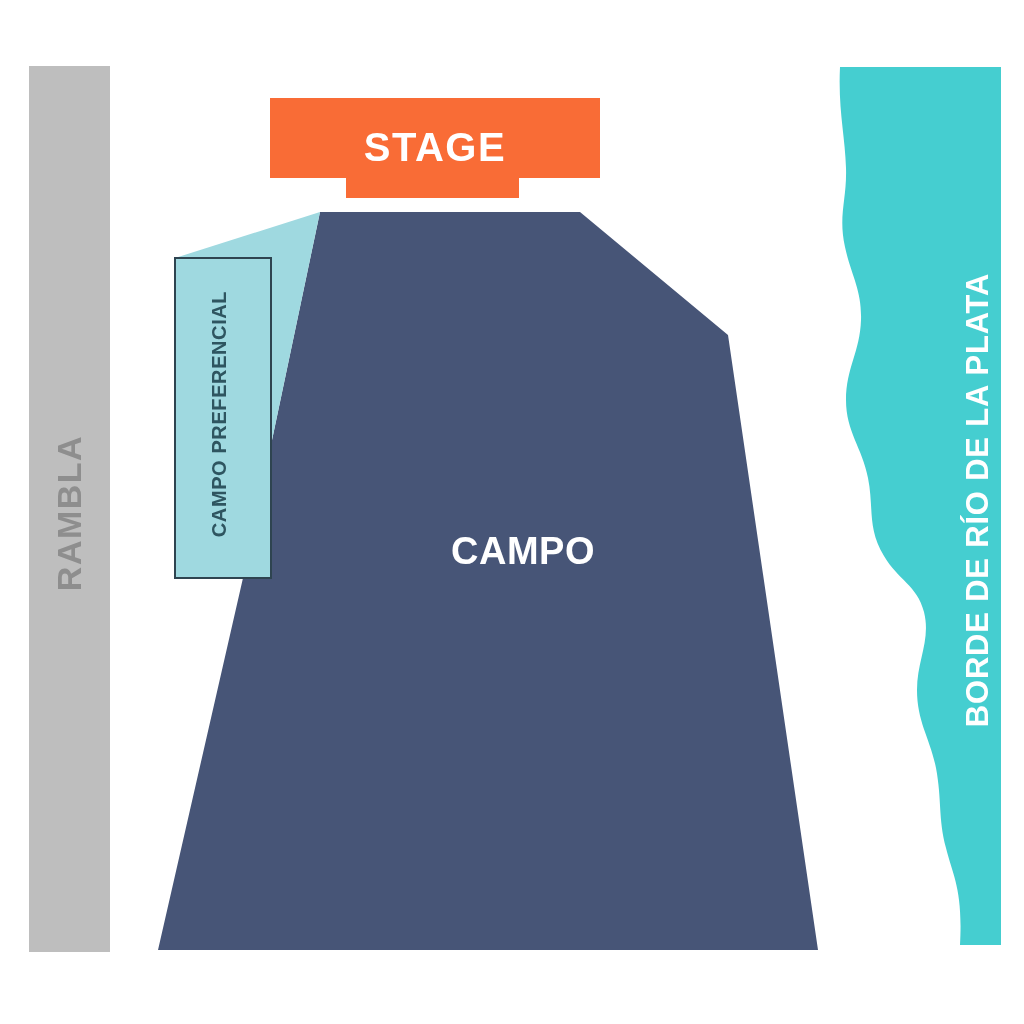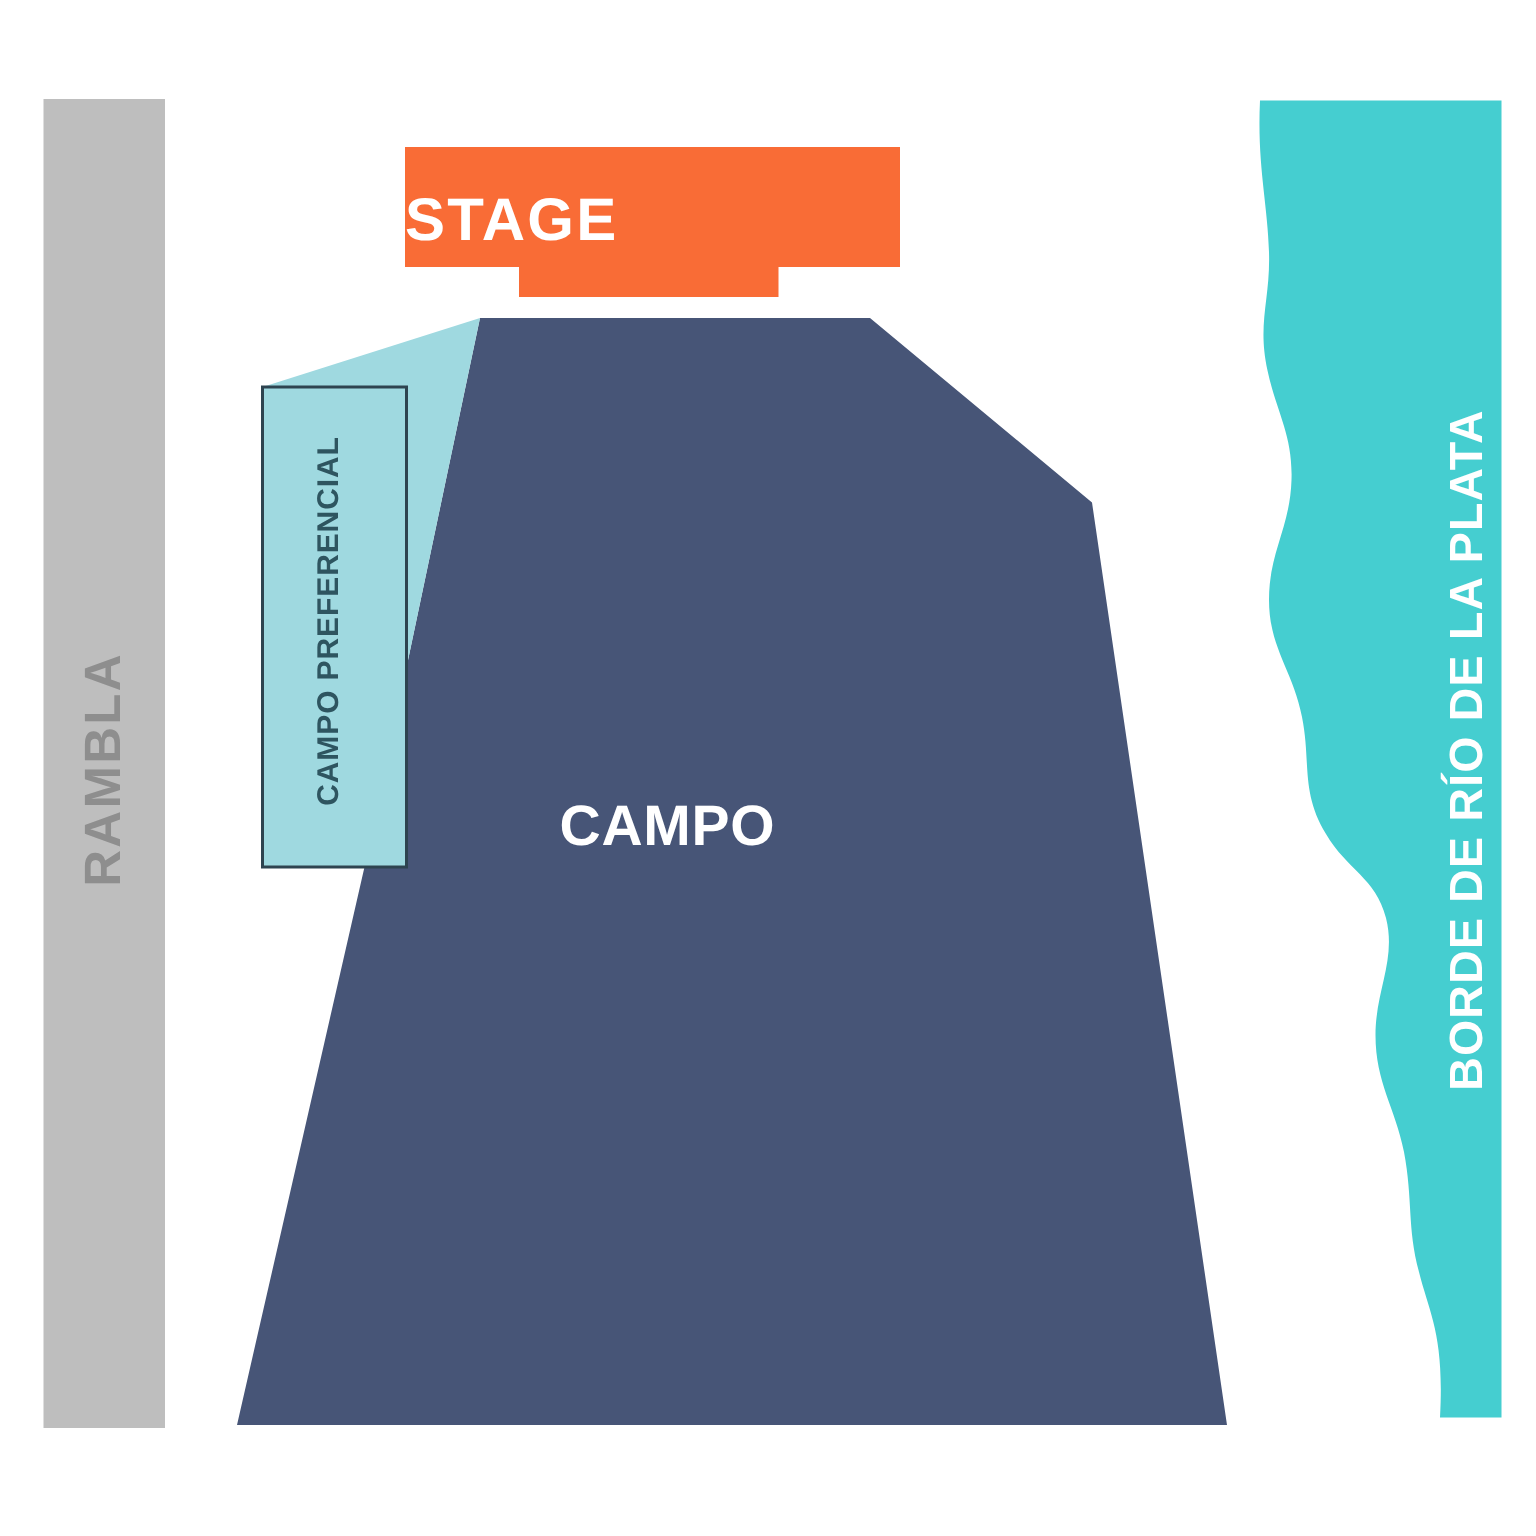--- a/index.html
+++ b/index.html
@@ -33,31 +33,32 @@
     font-weight: bold;
     white-space: nowrap;
     letter-spacing: 0.5px;
     user-select: none;
   }
   
   #stage-label {
     left: 270px;
     top: 124px;
     width: 330px;
-    text-align: left;
+    text-align: center;
     font-size: 40px;
     line-height: 46px;
     color: #ffffff;
     letter-spacing: 1.5px;
   }
   
   #campo-general-label {
     left: 373px;
     top: 530px;
     width: 300px;
+    text-align: center;
     font-size: 38px;
     line-height: 42px;
     color: #ffffff;
     letter-spacing: 0.5px;
   }
   
   .vertical-label {
     transform-origin: 50% 50%;
     transform: rotate(-90deg);
     text-align: center;

